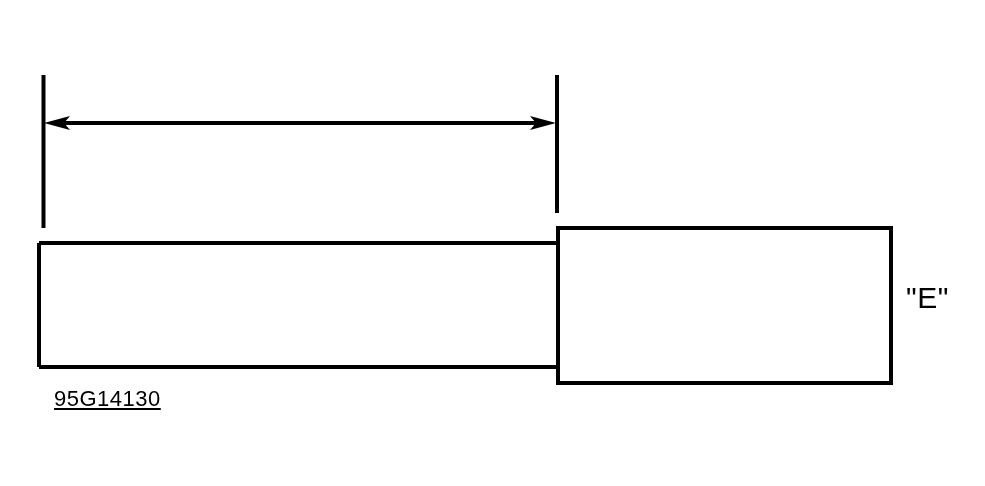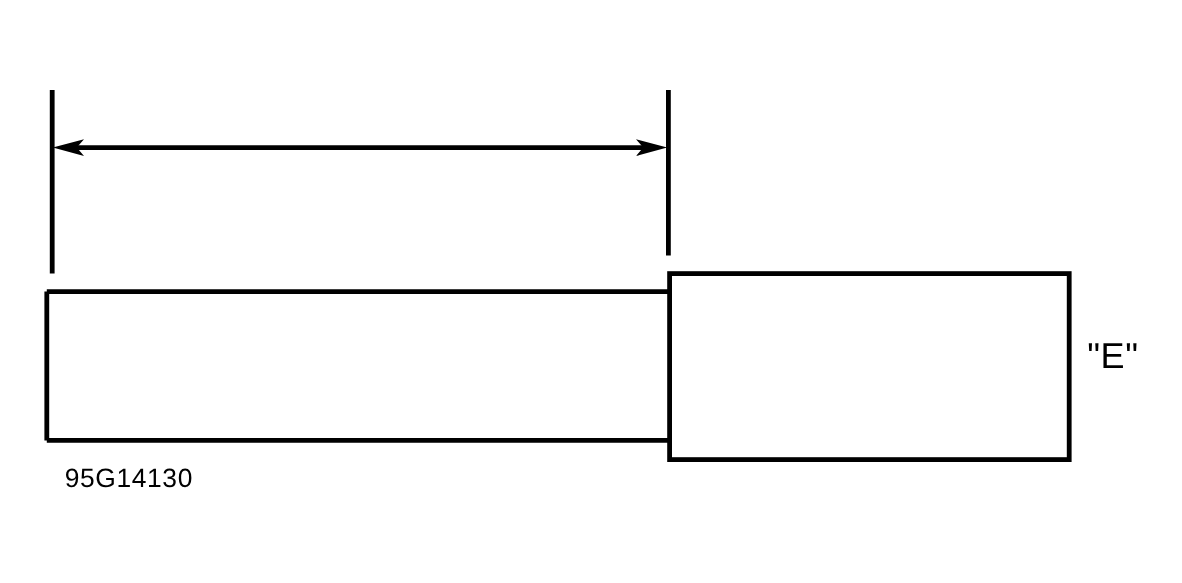--- a/index.html
+++ b/index.html
@@ -37,20 +37,21 @@
     left: 906px;
     top: 283px;
     font-size: 30px;
     letter-spacing: 0.5px;
   }
   #drawing-number {
     left: 54px;
     top: 388px;
     font-size: 22px;
     letter-spacing: 0.5px;
+    text-decoration: underline;
   }
 </style>
 </head>
 <body>
 
 <div id="drawing-canvas">
 
   <svg id="drawing-svg" viewBox="0 0 985 486" xmlns="http://www.w3.org/2000/svg">
 
     <line x1="43.5" y1="75" x2="43.5" y2="228" stroke="#000000" stroke-width="4" stroke-linecap="butt"></line>

